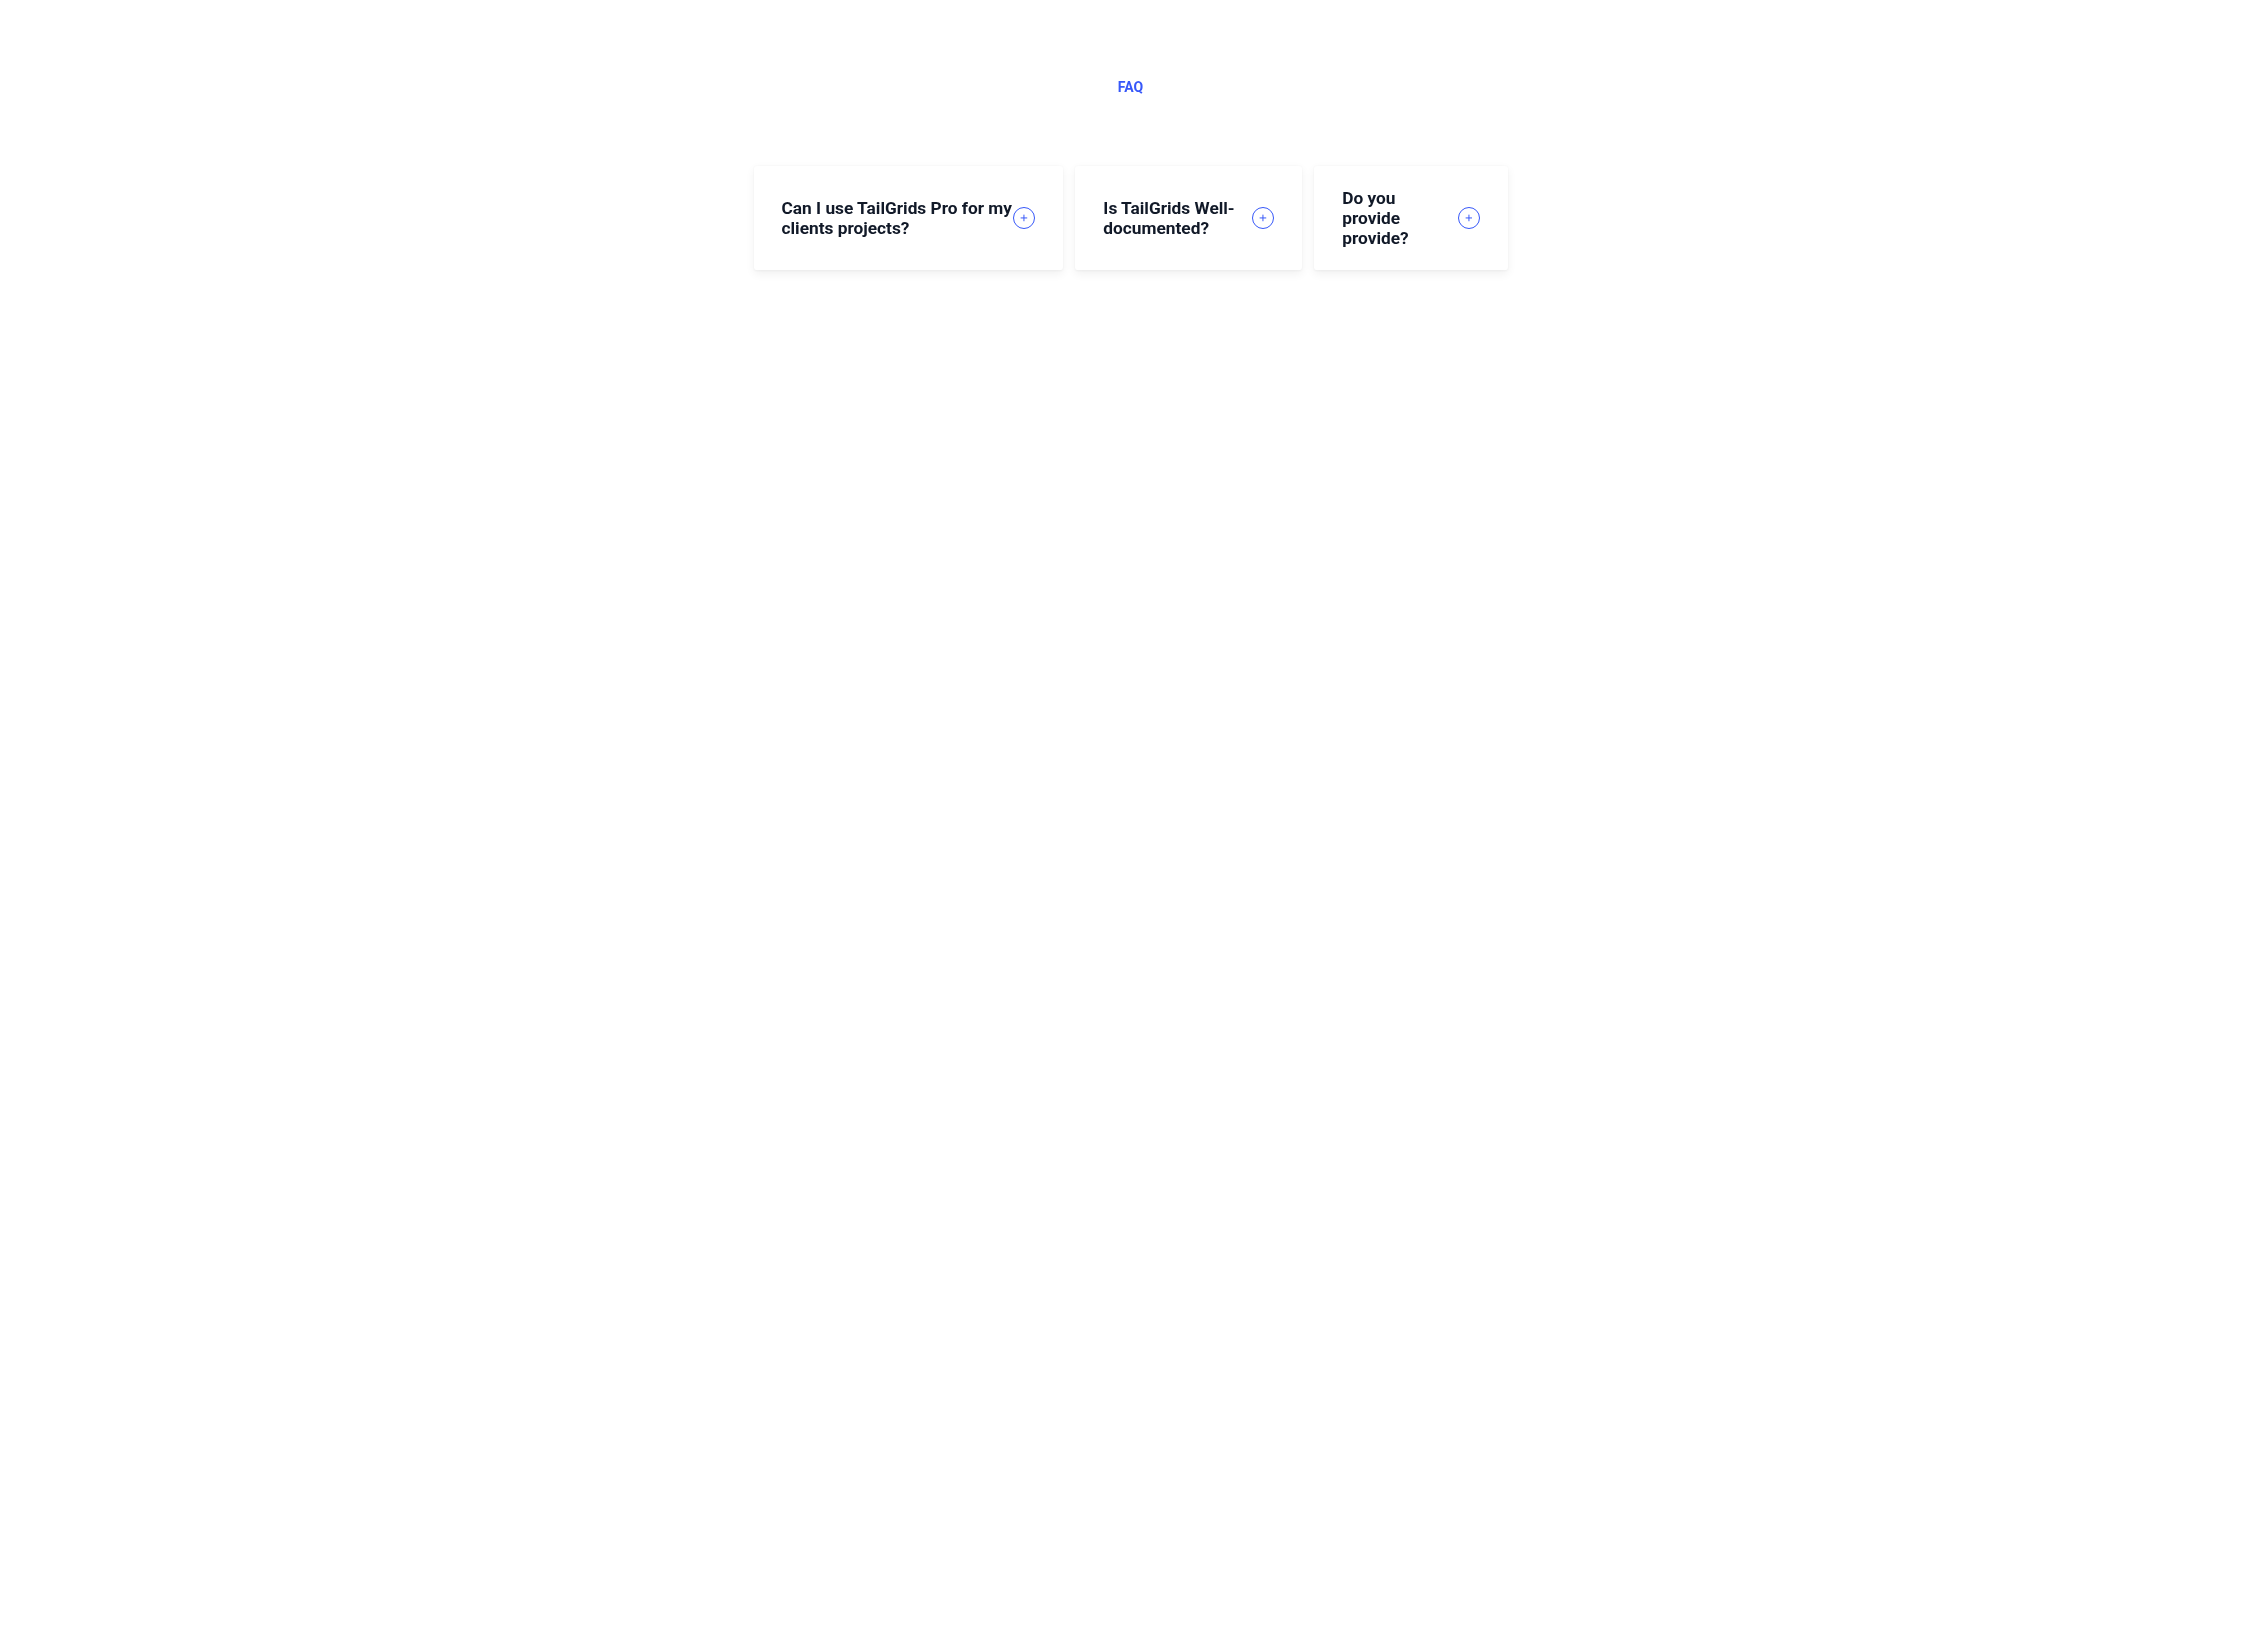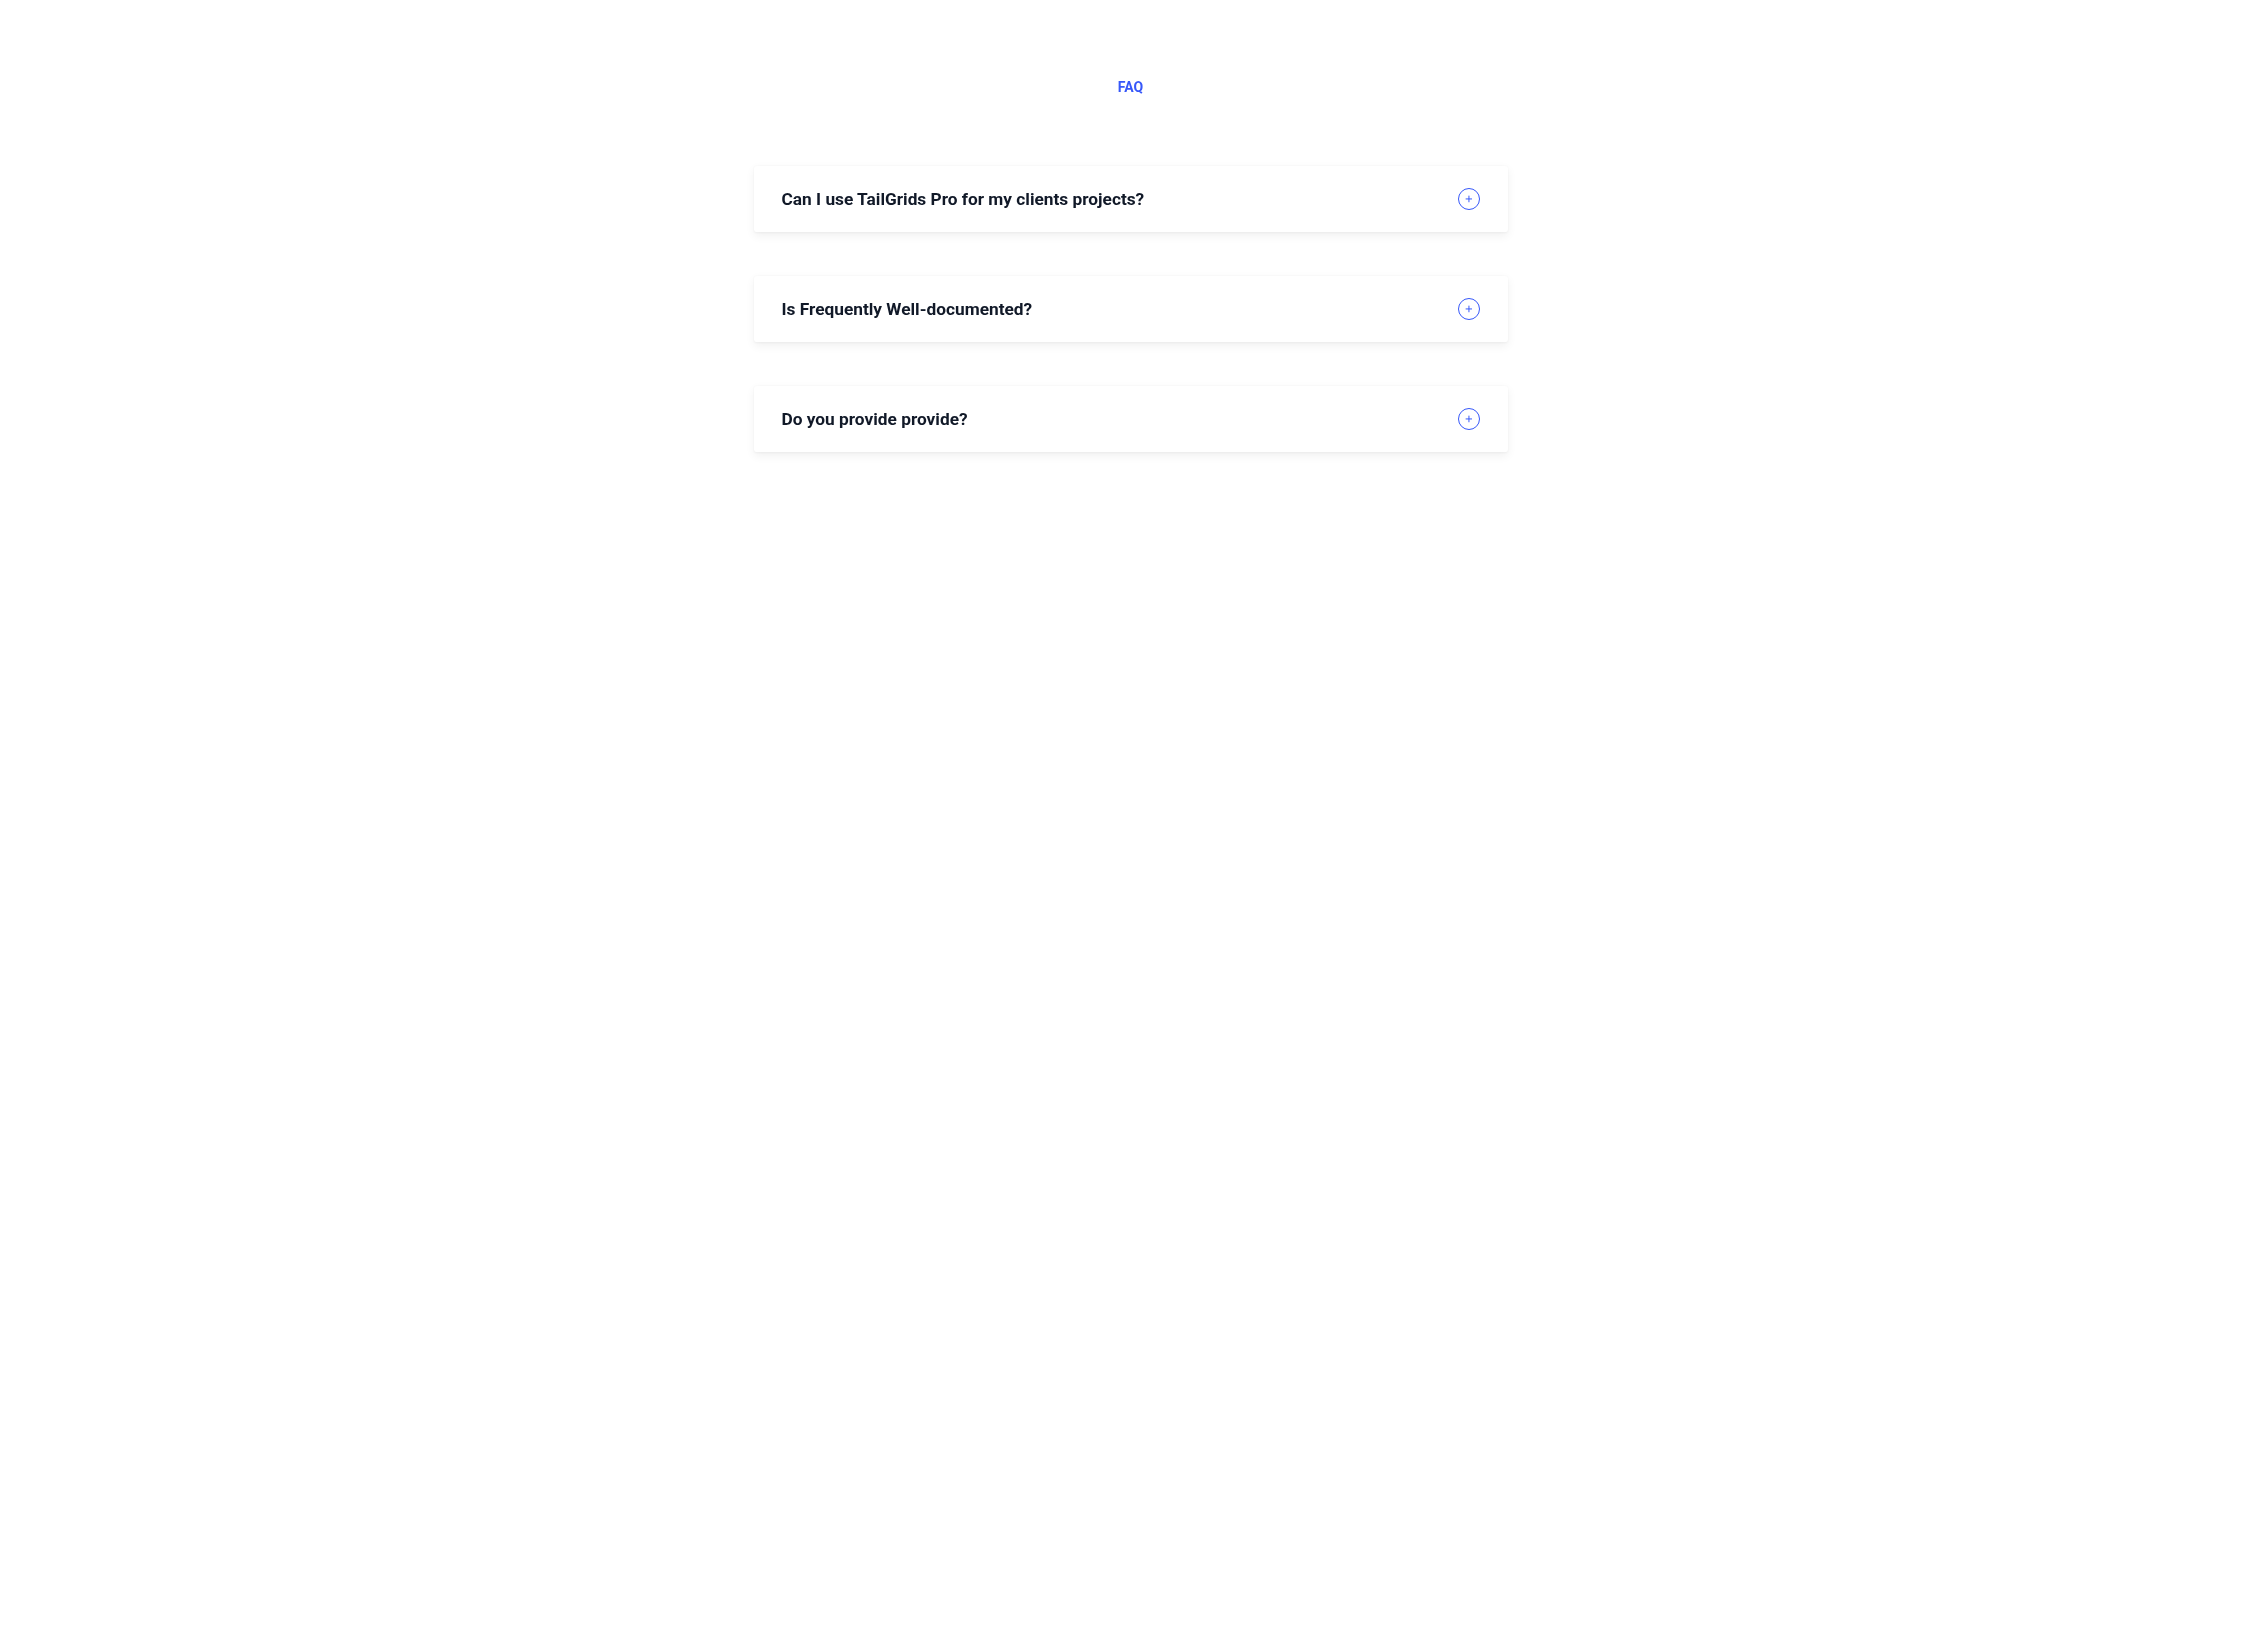--- a/index.html
+++ b/index.html
@@ -33,22 +33,22 @@
     
     .title {
       font-size: 31px;
       font-weight: 700;
       color: #111928;
       letter-spacing: -0.4px;
     }
     
     .faq-list {
       display: flex;
-      flex-direction: column;
-      gap: 44px;
+      flex-direction: row;
+      gap: 12px;
     }
     
     .faq-item {
       background: #ffffff;
       border-radius: 3.1px;
       box-shadow: 0 3.1px 9.4px rgba(0, 0, 0, 0.06), 0 0.8px 2.4px rgba(0, 0, 0, 0.04);
       padding: 22px 28px;
       display: flex;
       align-items: center;
       justify-content: space-between;
@@ -97,21 +97,21 @@
       <div class="expand-icon">
         <svg viewBox="0 0 12 12">
           <line x1="6" y1="1" x2="6" y2="11"></line>
           <line x1="1" y1="6" x2="11" y2="6"></line>
         </svg>
       </div>
     </div>
 
 
     <div class="faq-item">
-      <div class="faq-question">Is Frequently Well-documented?</div>
+      <div class="faq-question">Is TailGrids Well-documented?</div>
       <div class="expand-icon">
         <svg viewBox="0 0 12 12">
           <line x1="6" y1="1" x2="6" y2="11"></line>
           <line x1="1" y1="6" x2="11" y2="6"></line>
         </svg>
       </div>
     </div>
 
     <div class="faq-item">
       <div class="faq-question">Do you provide provide?</div>

